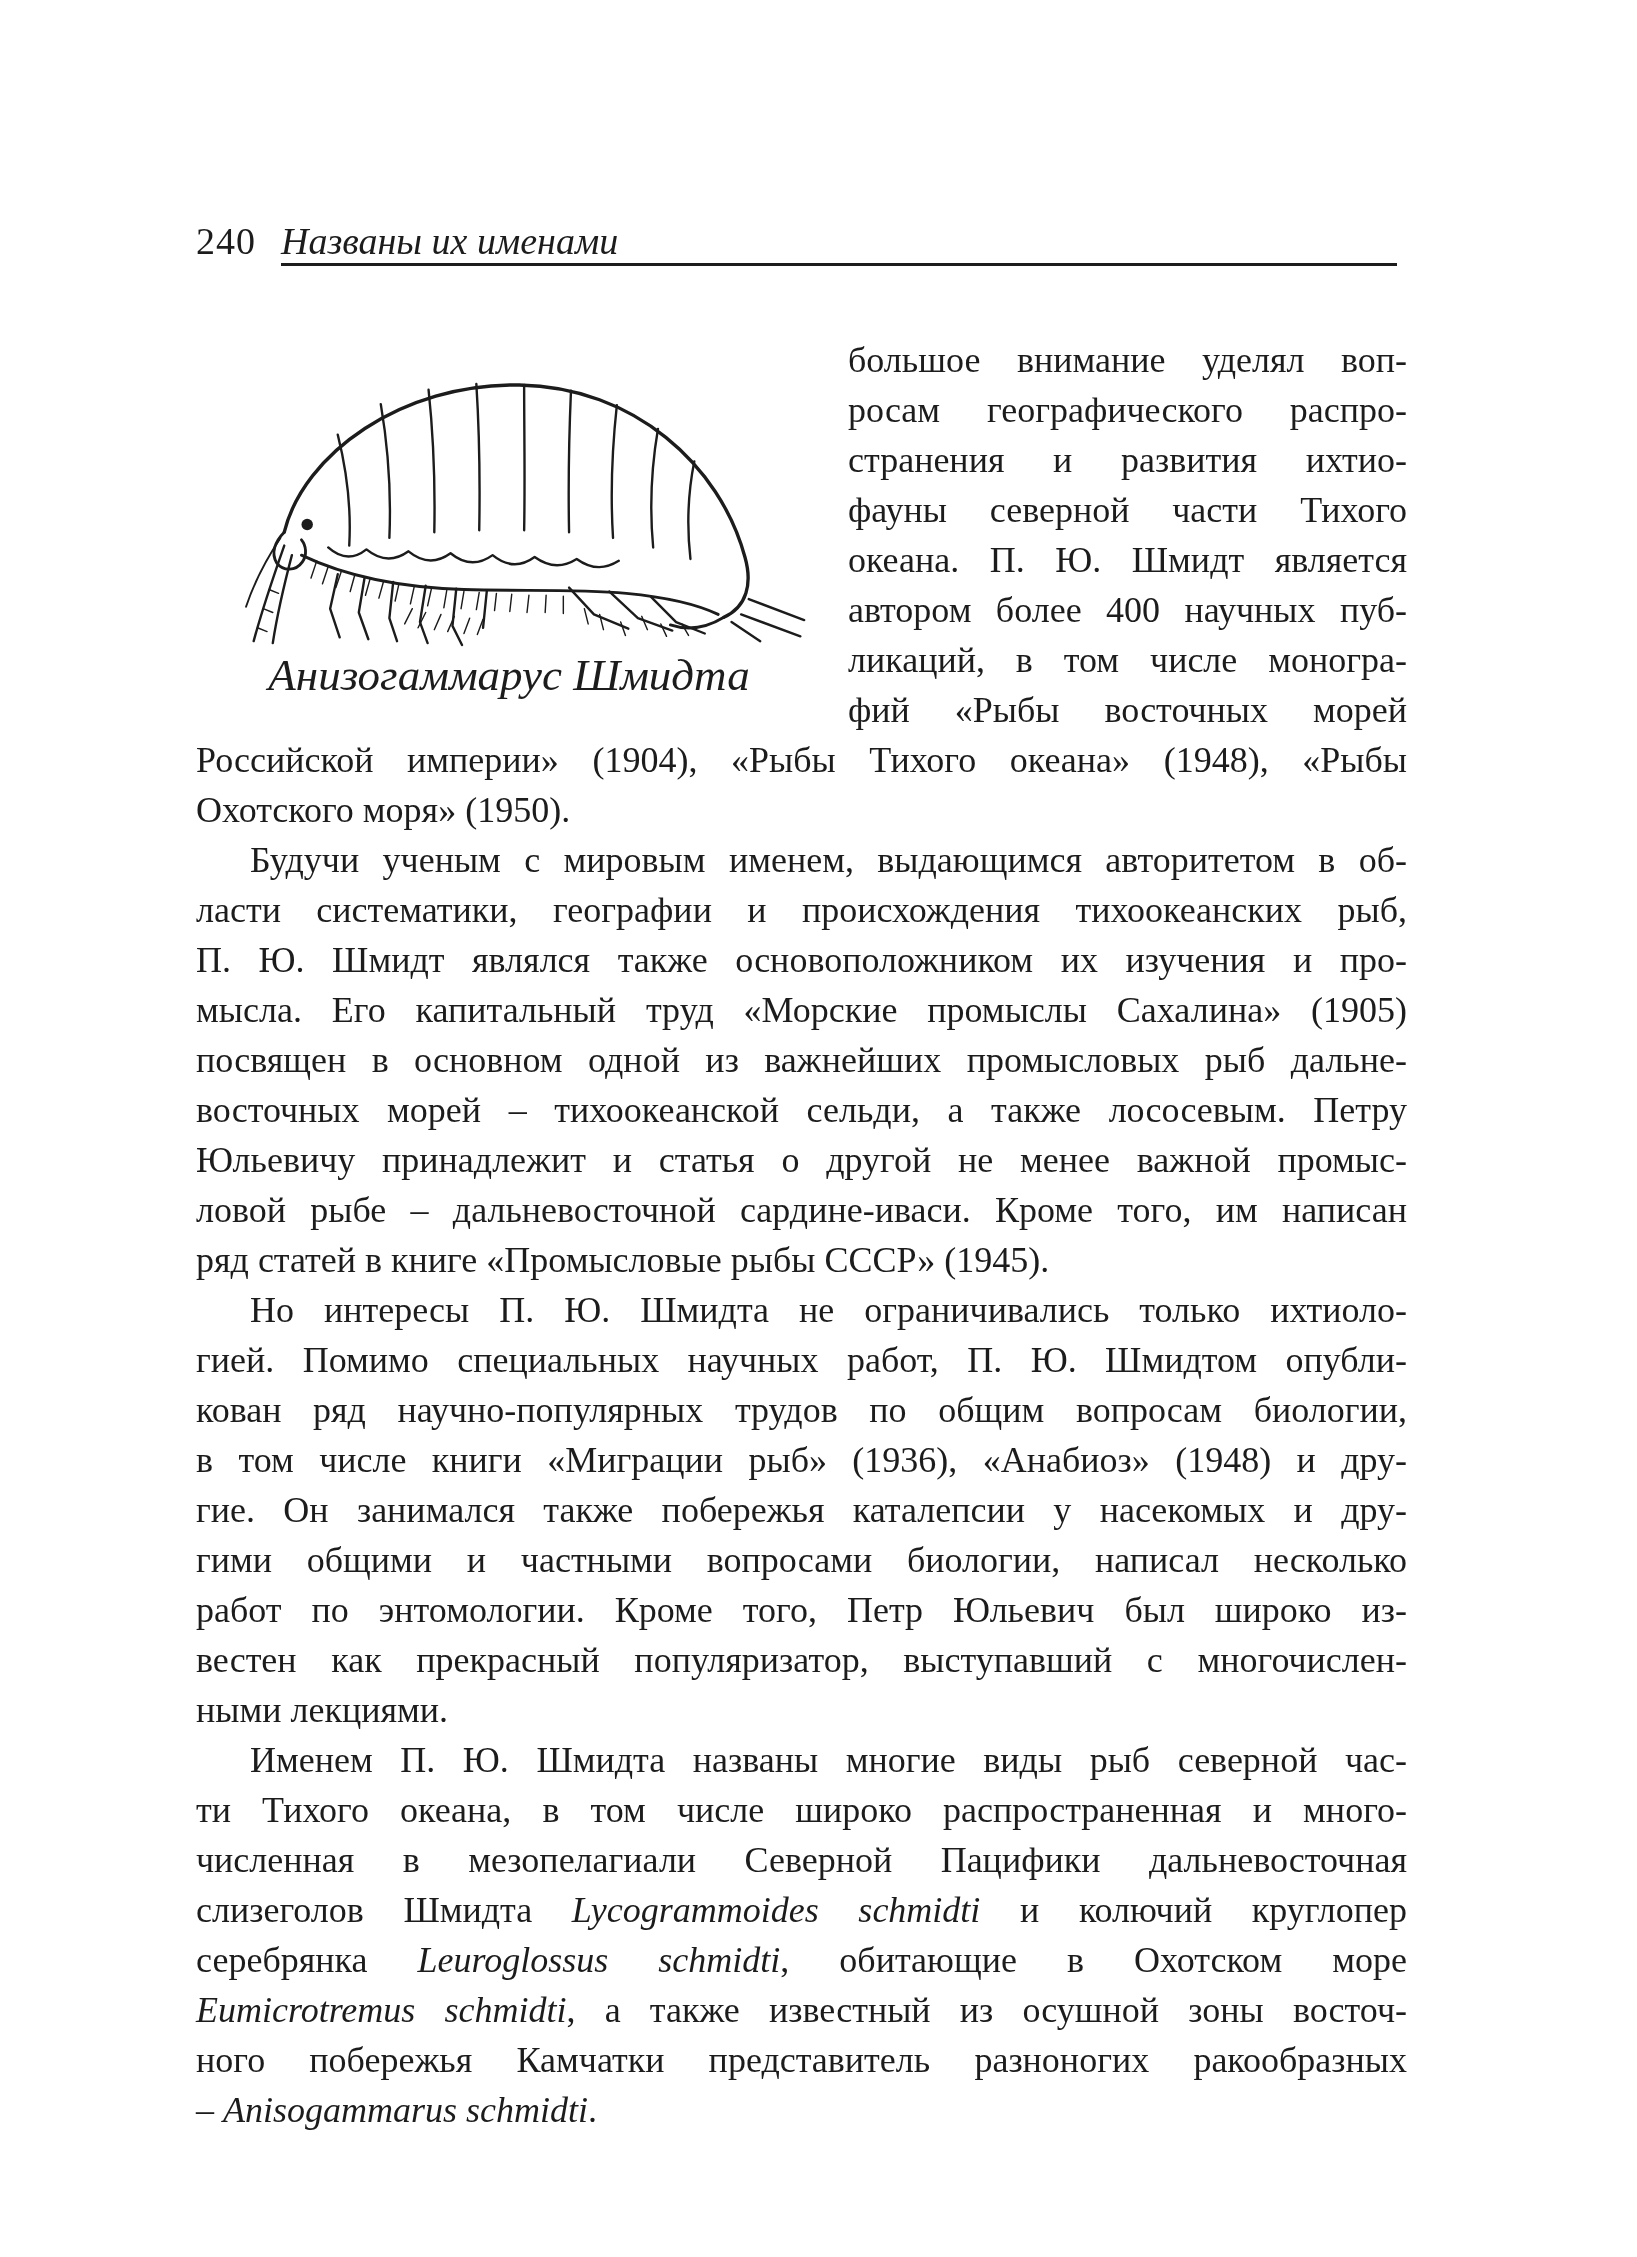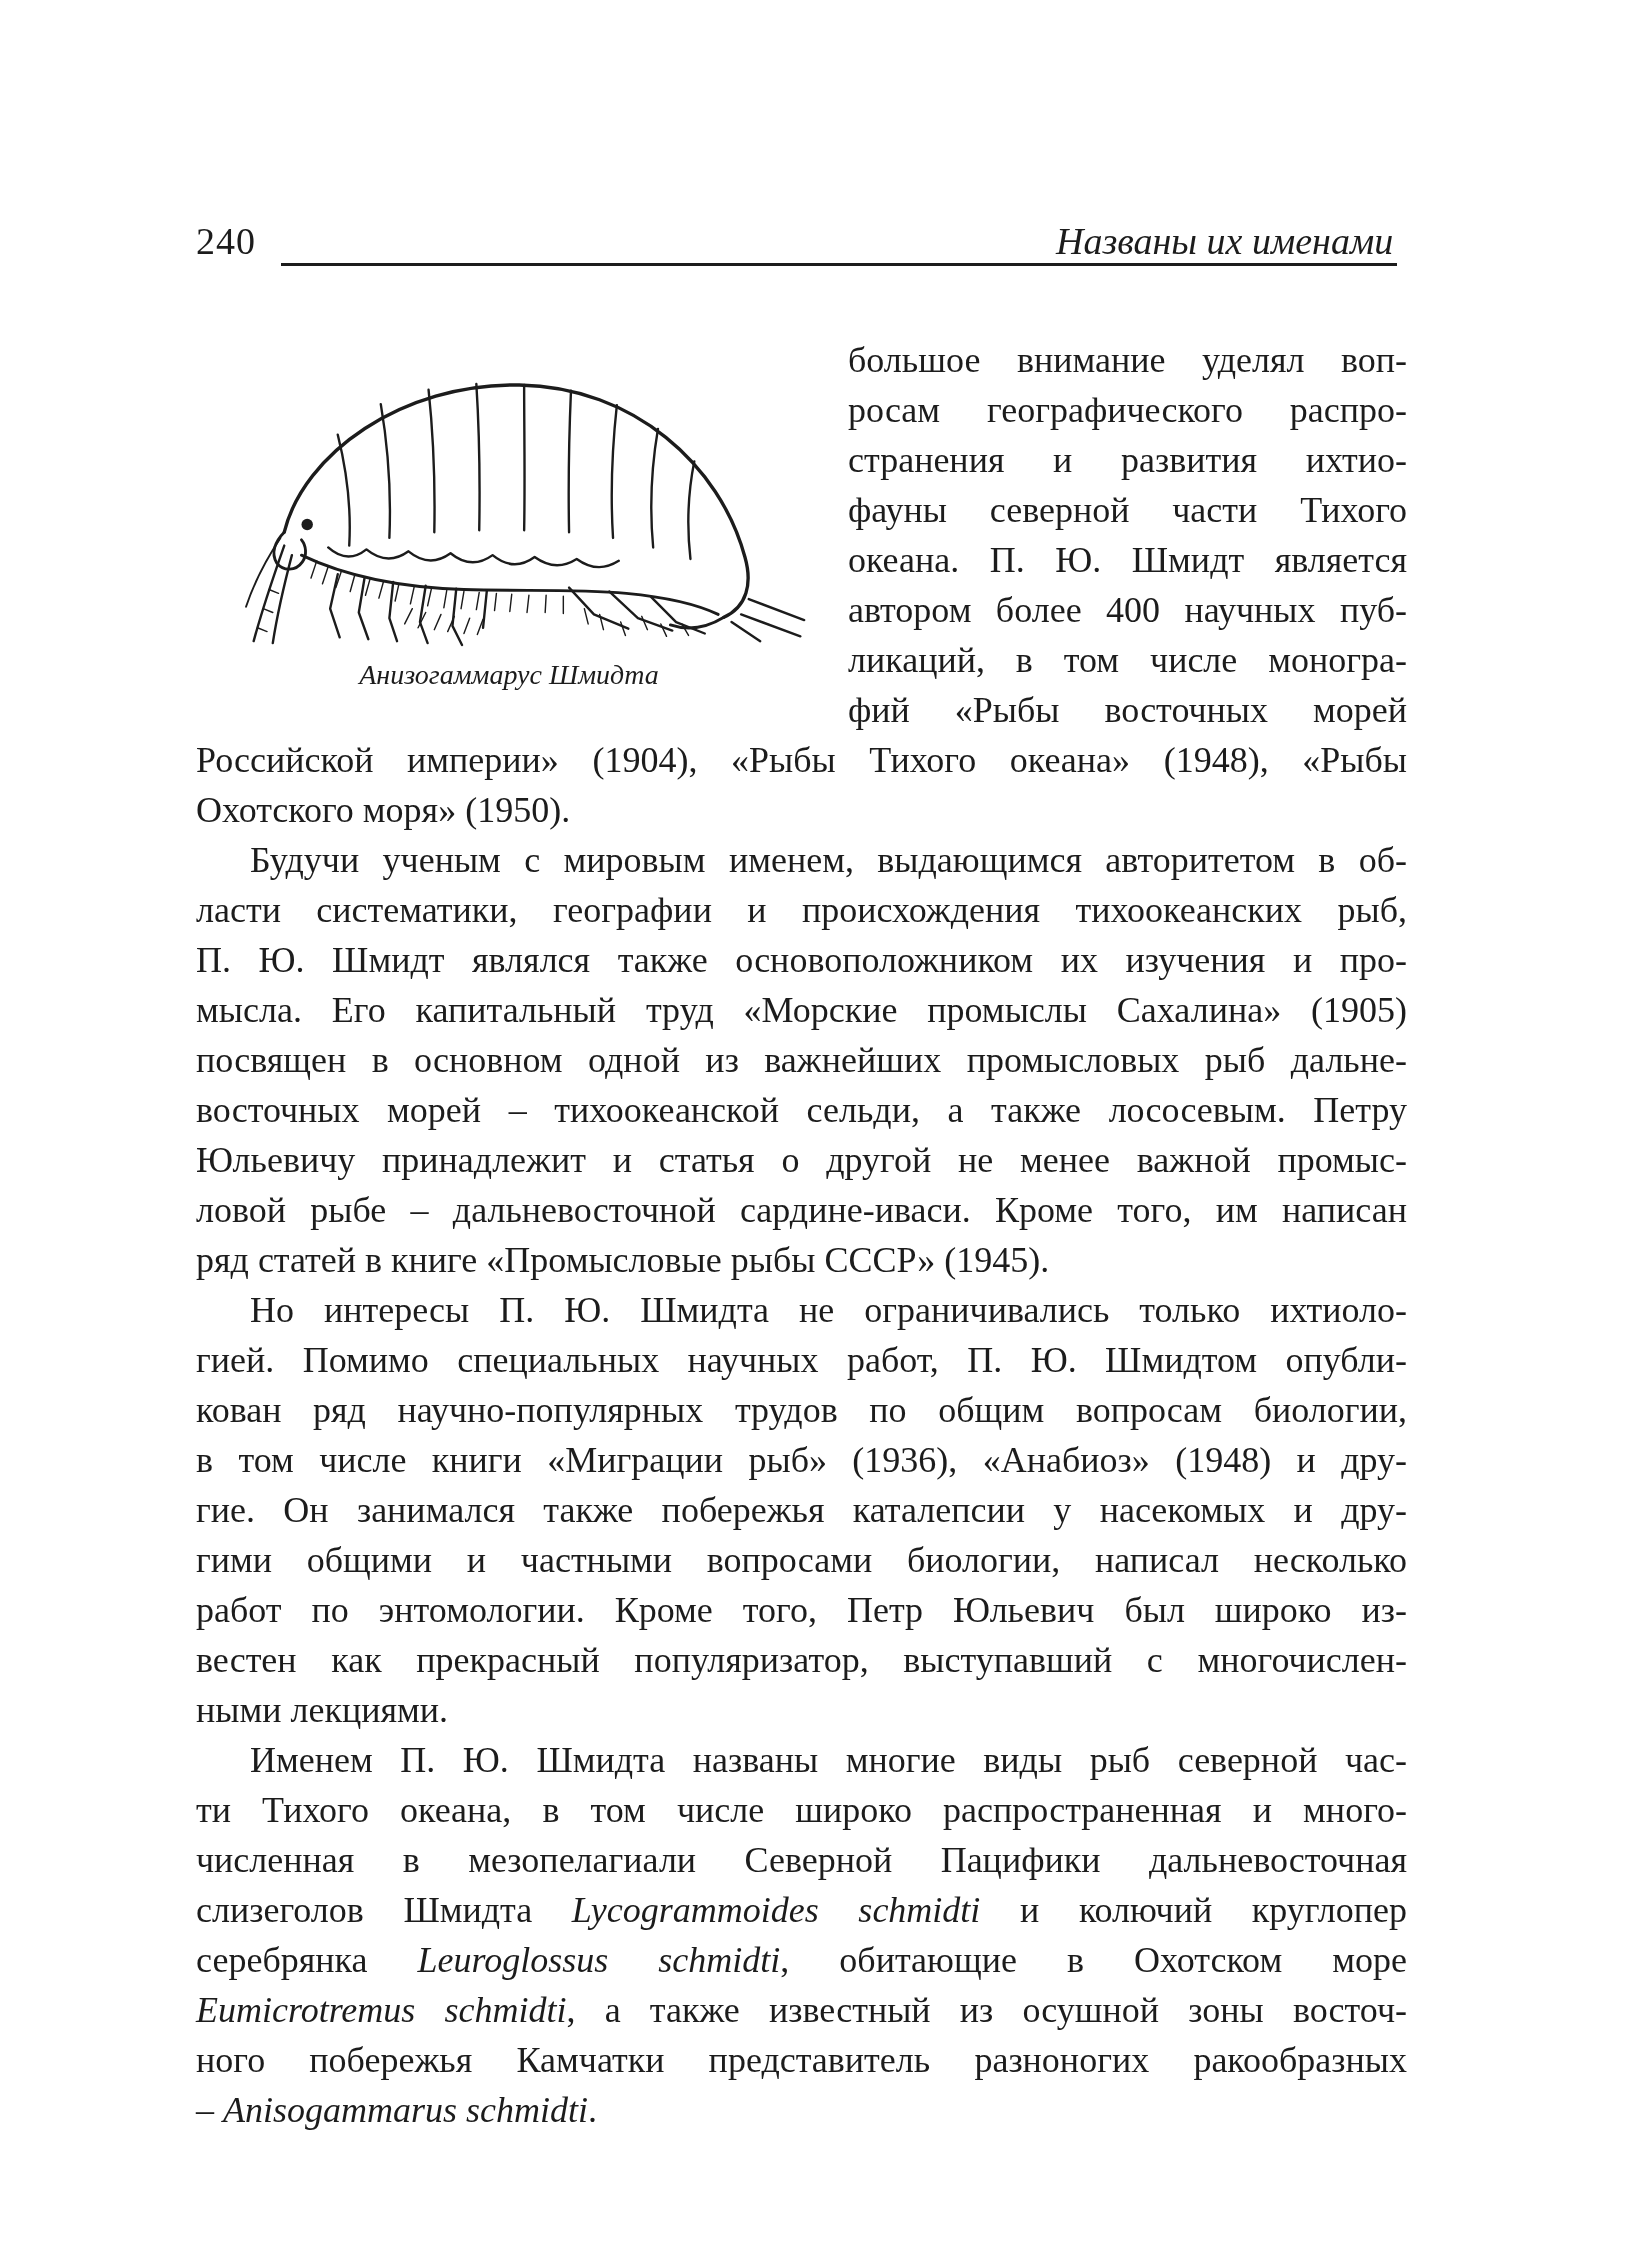--- a/index.html
+++ b/index.html
@@ -16,21 +16,20 @@
   
   .header {
     position:absolute; left:196px; right:240px; top:220px;
     display:flex; align-items:baseline;
     font-size:38px; line-height:42px;
   }
   .pagenum { padding-right:25px; letter-spacing:1px; }
   .rule {
     flex:1 1 auto;
     border-bottom:3.8px solid #1c1c1c;
-    text-align:right;
     padding-bottom:1px;
   }
   .running-title { font-style:italic; padding-right:3.8px; }
 
   
   .bodytext {
     position:absolute; left:196px; top:335px; width:1211px;
     font-size:36px; line-height:50px;
     text-align:justify;
   }
@@ -52,21 +51,21 @@
   .figure {
     float:left;
     width:626px; height:373px;
     margin:0 26px 0 0;
     padding:0; display:block;
   }
   .figure svg { display:block; margin:23px 0 0 29px; }
   .caption {
     text-align:center;
     font-style:italic;
-    font-size:28px;
+    font-size:45px;
     line-height:42px;
     margin-top:3.8px;
     white-space:nowrap;
   }
 </style>
 </head>
 <body>
 
 <div class="page">
 

